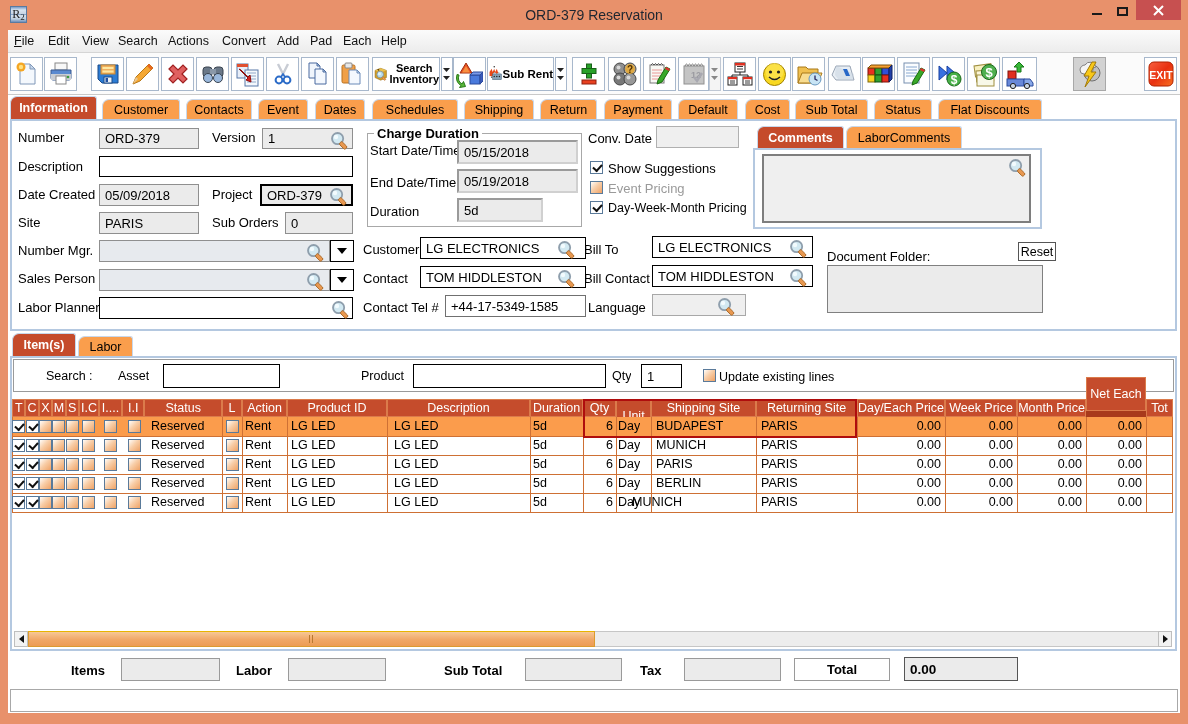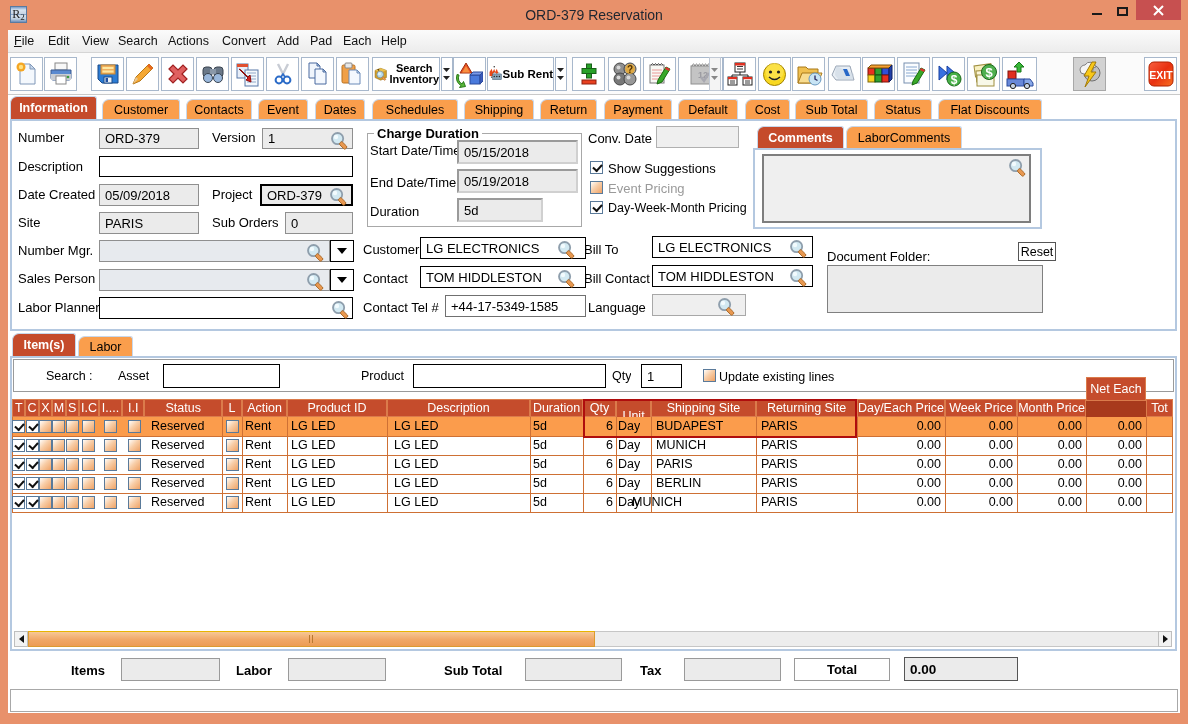--- a/index.html
+++ b/index.html
@@ -197,21 +197,21 @@
   </div>
 <div class="tbb" style="left:643px;width:33px">
     <svg width="28" height="28" viewBox="0 0 28 28">
       <rect x="4" y="5" width="14" height="18" fill="#F8F8F4" stroke="#787878"></rect>
       <path d="M5 5 q1.5-3 3-0 q1.5-3 3-0 q1.5-3 3-0 q1.5-3 3-0" fill="none" stroke="#555"></path>
       <path d="M6 10 h10 M6 13 h10 M6 16 h10 M6 19 h10" stroke="#E88080" stroke-width="0.8"></path>
       <path d="M12 20 L20 7 L24 9 L16 22 L11 24 Z" fill="#38A828" stroke="#1A6A10"></path>
       <path d="M20 7 L24 9 L23 11 L19 9 Z" fill="#E03030"></path>
     </svg>
   </div>
-<div class="tbb" style="left:678px;width:45px">
+<div class="tbb" style="left:678px;width:31px">
     <svg width="26" height="26" viewBox="0 0 26 26">
       <rect x="3" y="5" width="20" height="18" fill="#C4C4C4" stroke="#909090"></rect>
       <path d="M4 5 q1.5-4 3 0 q1.5-4 3 0 q1.5-4 3 0 q1.5-4 3 0 q1.5-4 3 0 q1.5-4 3 0" fill="none" stroke="#808080"></path>
       <text x="10" y="17" font-size="9" fill="#9A9AA0" font-weight="bold">12</text>
       <path d="M13 16 l3 4 5-8" stroke="#A8A8B0" stroke-width="2.4" fill="none"></path>
     </svg>
   </div>
 <div class="tbb" style="left:709px;width:12px;padding:0;background:#F4F4F4;border-color:#C0C8D4">
     <svg width="8" height="18" viewBox="0 0 8 18">
       <path d="M0 3 h7 L3.5 7 Z M0 11 h7 L3.5 15 Z" fill="#888"></path>
@@ -489,21 +489,21 @@
 <div class="hc" style="left:287.0px;top:399px;width:100.0px;height:18px">Product ID</div>
 <div class="hc" style="left:387.0px;top:399px;width:143.0px;height:18px">Description</div>
 <div class="hc" style="left:530.0px;top:399px;width:53.0px;height:18px">Duration</div>
 <div class="hc" style="left:583.0px;top:399px;width:33.0px;height:18px">Qty</div>
 <div class="hc" style="left:616.0px;top:399px;width:35.0px;height:33px">Unit</div>
 <div class="hc" style="left:651.0px;top:399px;width:105.0px;height:18px">Shipping Site</div>
 <div class="hc" style="left:756.0px;top:399px;width:101.0px;height:18px">Returning Site</div>
 <div class="hc" style="left:857.0px;top:399px;width:88.0px;height:18px">Day/Each Price</div>
 <div class="hc" style="left:945.0px;top:399px;width:72.0px;height:18px">Week Price</div>
 <div class="hc" style="left:1017.0px;top:399px;width:69.0px;height:18px">Month Price</div>
-<div class="hc" style="left:1086.0px;top:377px;width:60.0px;height:24px">Net Each</div>
+<div class="hc" style="left:1086.0px;top:377px;width:60.0px;height:34px">Net Each</div>
 <div class="hc" style="left:1146.0px;top:399px;width:27.0px;height:18px">Tot</div>
 <div class="a" style="left:12px;top:417px;width:1161px;height:19px;background:#FB9C4C"></div>
 <div class="hln" style="left:12px;top:436px;width:1161px"></div>
 <div class="hln" style="left:12px;top:455px;width:1161px"></div>
 <div class="hln" style="left:12px;top:474px;width:1161px"></div>
 <div class="hln" style="left:12px;top:493px;width:1161px"></div>
 <div class="hln" style="left:12px;top:512px;width:1161px"></div>
 <div class="vln" style="left:12px;top:417px;height:96px"></div>
 <div class="vln" style="left:222px;top:417px;height:96px"></div>
 <div class="vln" style="left:242px;top:417px;height:96px"></div>

